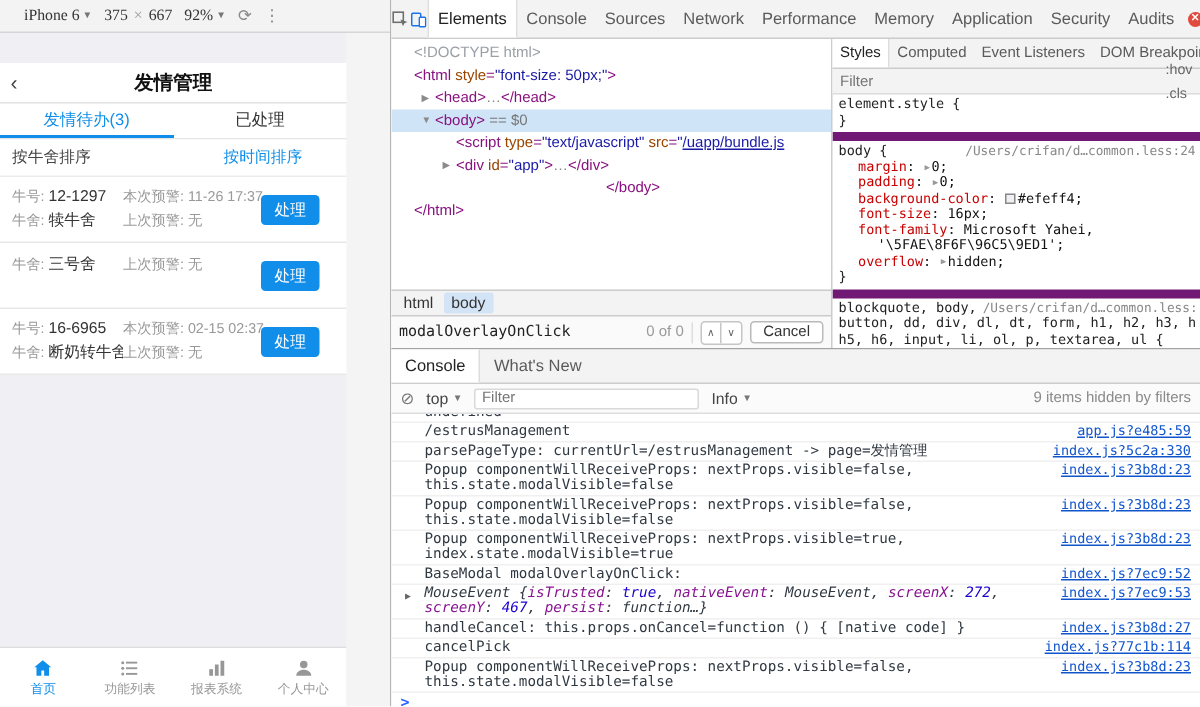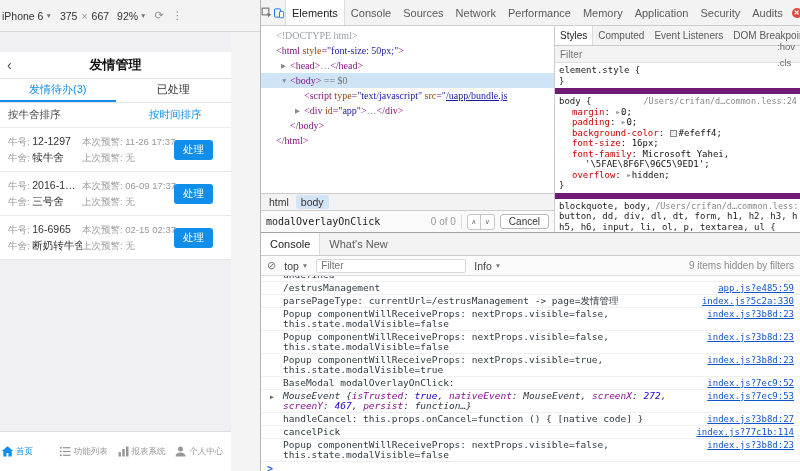--- a/index.html
+++ b/index.html
@@ -2,21 +2,21 @@
 <html><head>
 <meta charset="utf-8">
 <style>
   *{margin:0;padding:0;box-sizing:border-box;}
   html,body{overflow:hidden;}
   body{width:800px;height:471px;font-family:"Liberation Sans",sans-serif;background:#fff;font-size:11px;color:#222;}
   .screen{display:flex;width:800px;height:471px;}
 
   
   .left-pane{width:261px;border-right:1px solid #b5b5b5;display:flex;flex-direction:column;background:#f4f4f4;}
-  .device-toolbar{height:32px;background:#f3f3f3;border-bottom:1px solid #d6d6d6;display:flex;align-items:center;font-size:10.5px;color:#333;padding:0 2px;gap:8px;flex:0 0 auto;}
+  .device-toolbar{height:22px;background:#f3f3f3;border-bottom:1px solid #d6d6d6;display:flex;align-items:center;font-size:10.5px;color:#333;padding:0 16px;gap:8px;flex:0 0 auto;font-family:Liberation Serif, serif;}
   .dt-item{display:flex;align-items:center;gap:2px;}
   .dropdown-caret{font-size:6.5px;color:#777;}
   .dims{display:flex;align-items:center;gap:4px;color:#333;}
   .dim-x{color:#999;}
   .toolbar-icon{color:#8a8a8a;font-size:11px;}
   .device-area{flex:1;display:flex;min-height:0;}
   .app{width:231px;background:#efeff4;display:flex;flex-direction:column;}
   .device-gutter{flex:1;background:#f4f4f4;}
   .app-top-gap{height:20px;}
   .app-header{height:27px;background:#fff;border-bottom:1px solid #e3e3e3;position:relative;display:flex;align-items:center;justify-content:center;flex:0 0 auto;}
@@ -29,37 +29,37 @@
   .sort-left{flex:1;color:#444;padding-left:8px;}
   .sort-right{flex:1;color:#108ee9;text-align:center;}
   .card{background:#fff;border-bottom:1px solid #e8e8e8;padding:5px 8px;position:relative;height:44px;flex:0 0 auto;}
   .card-row{display:flex;align-items:baseline;margin:2px 0;}
   .col1{width:74px;white-space:nowrap;overflow:hidden;}
   .kv{font-size:9.5px;color:#999;white-space:nowrap;}
   .kv b{color:#333;font-weight:400;font-size:10.5px;}
   .handle-btn{position:absolute;right:18px;top:50%;transform:translateY(-50%);background:#108ee9;color:#fff;font-size:10.5px;padding:3px 9px;border-radius:3px;}
   .app-spacer{flex:1;}
   .app-nav{height:40px;background:#fff;border-top:1px solid #ddd;display:flex;flex:0 0 auto;}
-  .nav-item{flex:1;display:flex;align-items:center;justify-content:flex-start;gap:1px;color:#979797;}
+  .nav-item{flex:1;display:flex;flex-direction:column;align-items:center;justify-content:center;gap:1px;color:#979797;}
   .nav-item.active{color:#108ee9;}
   .nav-icon svg{width:15px;height:15px;display:block;}
   .nav-label{font-size:8.5px;}
 
   
   .right-pane{flex:1;display:flex;flex-direction:column;background:#fff;min-width:0;}
   .dt-tabbar{height:26px;background:#f3f3f3;border-bottom:1px solid #ccc;display:flex;align-items:stretch;font-size:11px;color:#5a5a5a;flex:0 0 auto;}
   .bar-icon{width:19px;display:flex;align-items:center;justify-content:center;}
   .dt-tab{padding:0 6px;display:flex;align-items:center;white-space:nowrap;}
   .dt-tab.active{background:#fff;color:#222;border-left:1px solid #ddd;border-right:1px solid #ddd;}
   .err-badge{margin-left:auto;display:flex;align-items:center;gap:3px;padding:0 3px;color:#d93025;font-size:10.5px;}
   .err-icon{width:10px;height:10px;border-radius:50%;background:#e04a3f;color:#fff;font-size:7px;line-height:10px;text-align:center;font-weight:700;}
 
   .dt-main{height:206px;display:flex;flex:0 0 auto;min-width:0;}
   .elements-pane{flex:1;display:flex;flex-direction:column;min-width:0;background:#fff;}
-  .dom-tree{flex:1;font-family:Liberation Serif, serif;font-size:10px;line-height:15px;padding-top:2px;overflow:hidden;white-space:nowrap;}
+  .dom-tree{flex:1;font-family:Liberation Sans, sans-serif;font-size:10px;line-height:15px;padding-top:2px;overflow:hidden;white-space:nowrap;}
   .dom-line{display:block;}
   .dom-line.selected{background:#cfe4f7;}
   .dom-arrow{display:inline-block;width:9px;color:#8a8a8a;font-size:6.5px;vertical-align:1px;}
   .tk-doctype{color:#9aa0a6;}
   .tk-tag{color:#881280;}
   .tk-attr{color:#994500;}
   .tk-val{color:#1a1aa6;}
   .tk-link{color:#1a1aa6;text-decoration:underline;}
   .tk-dots{color:#888;}
   .tk-marker{color:#777;}
@@ -163,24 +163,20 @@
                 <span class="kv">本次预警: 11-26 17:37</span>
               </div>
               <div class="card-row">
                 <span class="kv col1"><span>牛舍: </span><b>犊牛舍</b></span>
                 <span class="kv">上次预警: 无</span>
               </div>
               <div class="handle-btn">处理</div>
             </div>
             <div class="card">
               <div class="card-row">
-                <span class="kv col1"><span>牛号: </span><b>2016-1…</b></span>
-                <span class="kv">本次预警: 06-09 17:37</span>
-              </div>
-              <div class="card-row">
                 <span class="kv col1"><span>牛舍: </span><b>三号舍</b></span>
                 <span class="kv">上次预警: 无</span>
               </div>
               <div class="handle-btn">处理</div>
             </div>
             <div class="card">
               <div class="card-row">
                 <span class="kv col1"><span>牛号: </span><b>16-6965</b></span>
                 <span class="kv">本次预警: 02-15 02:37</span>
               </div>
@@ -274,21 +270,21 @@
 
     <div class="dt-main">
       <div class="elements-pane">
         <div class="dom-tree" id="dom-tree">
             <div class="dom-line" style="padding-left: 6px;"><span class="dom-arrow"></span><span class="tk-doctype">&lt;!DOCTYPE html&gt;</span></div>
             <div class="dom-line" style="padding-left: 6px;"><span class="dom-arrow"></span><span class="tk-tag">&lt;html</span><span class="tk-plain"> </span><span class="tk-attr">style</span><span class="tk-tag">=</span><span class="tk-val">"font-size: 50px;"</span><span class="tk-tag">&gt;</span></div>
             <div class="dom-line" style="padding-left: 20px;"><span class="dom-arrow">▶</span><span class="tk-tag">&lt;head&gt;</span><span class="tk-dots">…</span><span class="tk-tag">&lt;/head&gt;</span></div>
             <div class="dom-line selected" style="padding-left: 20px;"><span class="dom-arrow">▼</span><span class="tk-tag">&lt;body&gt;</span><span class="tk-marker"> == $0</span></div>
             <div class="dom-line" style="padding-left: 34px;"><span class="dom-arrow"></span><span class="tk-tag">&lt;script</span><span class="tk-plain"> </span><span class="tk-attr">type</span><span class="tk-tag">=</span><span class="tk-val">"text/javascript"</span><span class="tk-plain"> </span><span class="tk-attr">src</span><span class="tk-tag">=</span><span class="tk-val">"</span><span class="tk-link">/uapp/bundle.js</span></div>
             <div class="dom-line" style="padding-left: 34px;"><span class="dom-arrow">▶</span><span class="tk-tag">&lt;div</span><span class="tk-plain"> </span><span class="tk-attr">id</span><span class="tk-tag">=</span><span class="tk-val">"app"</span><span class="tk-tag">&gt;</span><span class="tk-dots">…</span><span class="tk-tag">&lt;/div&gt;</span></div>
-            <div class="dom-line" style="padding-left: 20px;"><span class="dom-arrow"></span><span class="tk-tag">&lt;/body&gt;</span></div>
+            <div class="dom-line" style="padding-left: 20px; text-align: center;"><span class="dom-arrow"></span><span class="tk-tag">&lt;/body&gt;</span></div>
             <div class="dom-line" style="padding-left: 6px;"><span class="dom-arrow"></span><span class="tk-tag">&lt;/html&gt;</span></div>
           </div>
         <div class="crumbs" id="crumbs">
             <span class="crumb">html</span>
             <span class="crumb selected">body</span>
           </div>
         <div class="findbar">
           <input class="find-input" value="modalOverlayOnClick" style="">
           <span class="find-count">0 of 0</span>
           <span class="find-sep"></span>
@@ -380,21 +376,21 @@
             <div class="c-line">this.state.modalVisible=false</div>
           </div>
           <div class="c-row">
             <span class="c-link">index.js?3b8d:23</span>
             <div class="c-line">Popup componentWillReceiveProps: nextProps.visible=false,</div>
             <div class="c-line">this.state.modalVisible=false</div>
           </div>
           <div class="c-row">
             <span class="c-link">index.js?3b8d:23</span>
             <div class="c-line">Popup componentWillReceiveProps: nextProps.visible=true,</div>
-            <div class="c-line">this.state.modalVisible=true</div>
+            <div class="c-line">index.state.modalVisible=true</div>
           </div>
           <div class="c-row"><span class="c-link">index.js?7ec9:52</span><span class="c-text">BaseModal modalOverlayOnClick:</span></div>
           <div class="c-row"><span class="c-link">index.js?7ec9:53</span><span class="c-exp">▶</span><span class="c-obj"><span class="ct-obj">MouseEvent </span><span class="ct-obj">{</span><span class="ct-key">isTrusted</span><span class="ct-obj">: </span><span class="ct-bool">true</span><span class="ct-obj">, </span><span class="ct-key">nativeEvent</span><span class="ct-obj">: </span><span class="ct-obj">MouseEvent</span><span class="ct-obj">, </span><span class="ct-key">screenX</span><span class="ct-obj">: </span><span class="ct-num">272</span><span class="ct-obj">, </span><span class="ct-key">screenY</span><span class="ct-obj">: </span><span class="ct-num">467</span><span class="ct-obj">, </span><span class="ct-key">persist</span><span class="ct-obj">: </span><span class="ct-obj">function…</span><span class="ct-obj">}</span></span></div>
           <div class="c-row"><span class="c-link">index.js?3b8d:27</span><span class="c-text">handleCancel: this.props.onCancel=function () { [native code] }</span></div>
           <div class="c-row"><span class="c-link">index.js?77c1b:114</span><span class="c-text">cancelPick</span></div>
           <div class="c-row">
             <span class="c-link">index.js?3b8d:23</span>
             <div class="c-line">Popup componentWillReceiveProps: nextProps.visible=false,</div>
             <div class="c-line">this.state.modalVisible=false</div>
           </div>

